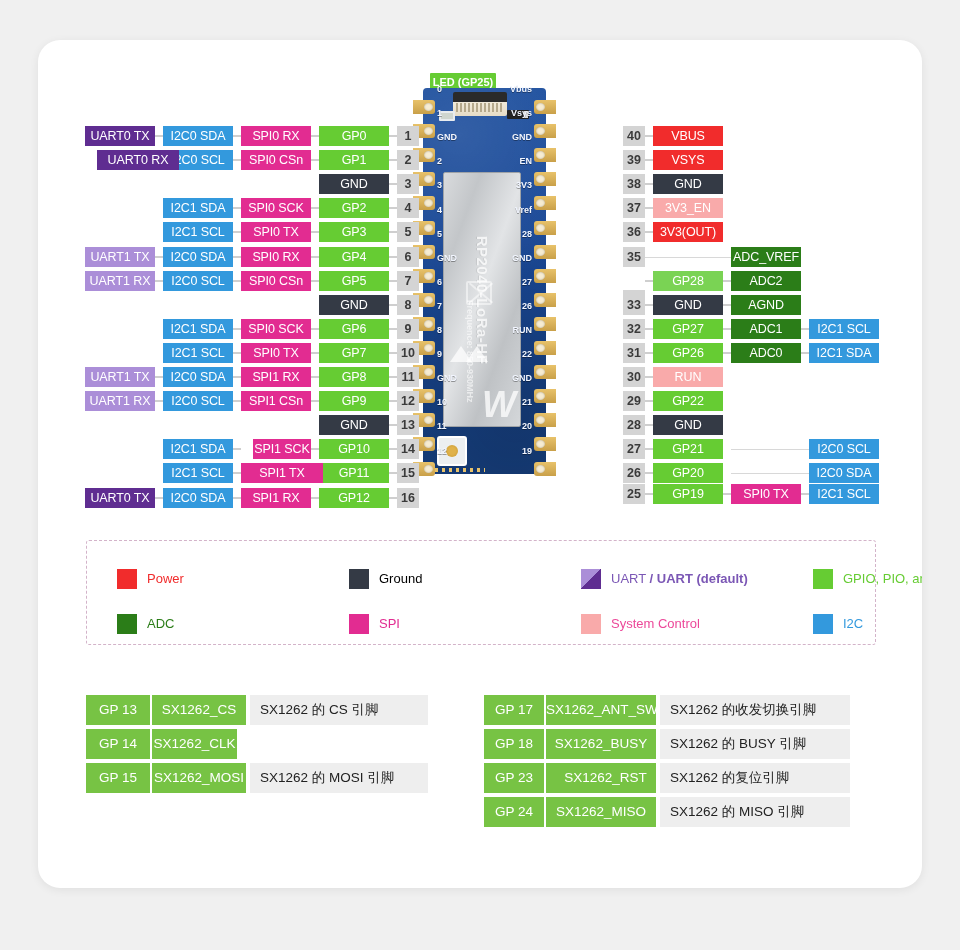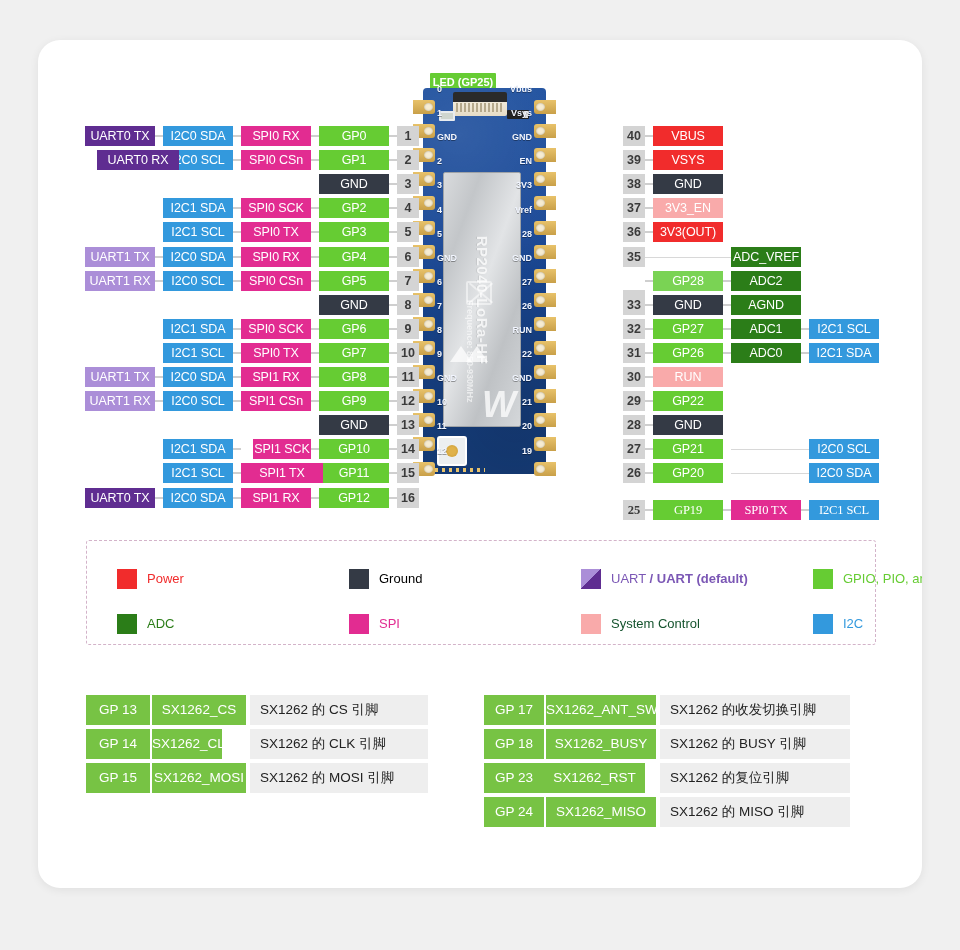--- a/index.html
+++ b/index.html
@@ -635,21 +635,21 @@
           <div class="chip c-i2c" style="left:771px; width:70px;">I2C0 SCL</div>
           <div class="dash" style="left:607px; width:8px; background:#cfcfcf;"></div>
         </div>
         <div class="row" style="top:423.40000000000003px;">
           <div class="pinnum" style="left:585px;">26</div>
           <div class="chip c-gpio" style="left:615px; width:70px;">GP20</div>
           <div class="longline" style="left:693px; width:78px;"></div>
           <div class="chip c-i2c" style="left:771px; width:70px;">I2C0 SDA</div>
           <div class="dash" style="left:607px; width:8px; background:#cfcfcf;"></div>
         </div>
-        <div class="row" style="top:460px;font-family:Liberation Serif, serif;">
+        <div class="row" style="top:444px;">
           <div class="pinnum" style="left:585px;">25</div>
           <div class="chip c-gpio" style="left:615px; width:70px;">GP19</div>
           <div class="chip c-spi" style="left:693px; width:70px;">SPI0 TX</div>
           <div class="dash" style="left:685px; width:8px; background:#cfcfcf;"></div>
           <div class="chip c-i2c" style="left:771px; width:70px;">I2C1 SCL</div>
           <div class="dash" style="left:763px; width:8px; background:#cfcfcf;"></div>
           <div class="dash" style="left:607px; width:8px; background:#cfcfcf;"></div>
         </div>
       </div>
   </div>
@@ -674,59 +674,58 @@
       <div class="lg-item" style="left:30px; top:73px;">
         <div class="lg-sw" style="background:#2b7d18;"></div>
         <div class="lg-label" style="color:#2b7d18;">ADC</div>
       </div>
       <div class="lg-item" style="left:262px; top:73px;">
         <div class="lg-sw" style="background:#e22c91;"></div>
         <div class="lg-label" style="color:#e22c91;">SPI</div>
       </div>
       <div class="lg-item" style="left:494px; top:73px;">
         <div class="lg-sw" style="background:#f9aaaa;"></div>
-        <div class="lg-label" style="color:#14532d;">System Control</div>
+        <div class="lg-label" style="color:#ec4899;">System Control</div>
       </div>
       <div class="lg-item" style="left:726px; top:73px;">
         <div class="lg-sw" style="background:#3399dd;"></div>
         <div class="lg-label" style="color:#3399dd;">I2C</div>
       </div>
     </div>
 
   <div class="tbl" id="tbl-left" style="left:48px;  top:655px; width:372px; height:136px;">
       <div class="trow" style="top:0px;">
         <div class="tc-gp" style="left:0; width:64px;">GP 13</div>
         <div class="tc-name" style="left:66px; width:94px;">SX1262_CS</div>
         <div class="tc-desc" style="left:164px; width:178px;">SX1262 的 CS 引脚</div>
       </div>
       <div class="trow" style="top:34px;">
         <div class="tc-gp" style="left:0; width:64px;">GP 14</div>
-        <div class="tc-name" style="left:66px; width:70px;">SX1262_CLK</div>
-        <div class="tc-desc" style="left:164px; width:178px;">SX1262 的 CLK 引脚</div>
+        <div class="tc-name" style="left:66px; width:85px;">SX1262_CLK</div>
       </div>
       <div class="trow" style="top:68px;">
         <div class="tc-gp" style="left:0; width:64px;">GP 15</div>
         <div class="tc-name" style="left:66px; width:94px;">SX1262_MOSI</div>
         <div class="tc-desc" style="left:164px; width:178px;">SX1262 的 MOSI 引脚</div>
       </div>
     </div>
   <div class="tbl" id="tbl-right" style="left:446px; top:655px; width:390px; height:136px;">
       <div class="trow" style="top:0px;">
         <div class="tc-gp" style="left:0; width:60px;">GP 17</div>
         <div class="tc-name" style="left:62px; width:110px;">SX1262_ANT_SW</div>
         <div class="tc-desc" style="left:176px; width:190px;">SX1262 的收发切换引脚</div>
       </div>
       <div class="trow" style="top:34px;">
         <div class="tc-gp" style="left:0; width:60px;">GP 18</div>
         <div class="tc-name" style="left:62px; width:110px;">SX1262_BUSY</div>
         <div class="tc-desc" style="left:176px; width:190px;">SX1262 的 BUSY 引脚</div>
       </div>
       <div class="trow" style="top:68px;">
         <div class="tc-gp" style="left:0; width:60px;">GP 23</div>
-        <div class="tc-name" style="left:51px; width:110px;padding-left:9px;">SX1262_RST</div>
+        <div class="tc-name" style="left:62px; width:110px;padding-left:9px;">SX1262_RST</div>
         <div class="tc-desc" style="left:176px; width:190px;">SX1262 的复位引脚</div>
       </div>
       <div class="trow" style="top:102px;">
         <div class="tc-gp" style="left:0; width:60px;">GP 24</div>
         <div class="tc-name" style="left:62px; width:110px;">SX1262_MISO</div>
         <div class="tc-desc" style="left:176px; width:190px;">SX1262 的 MISO 引脚</div>
       </div>
     </div>
 
 </div>

